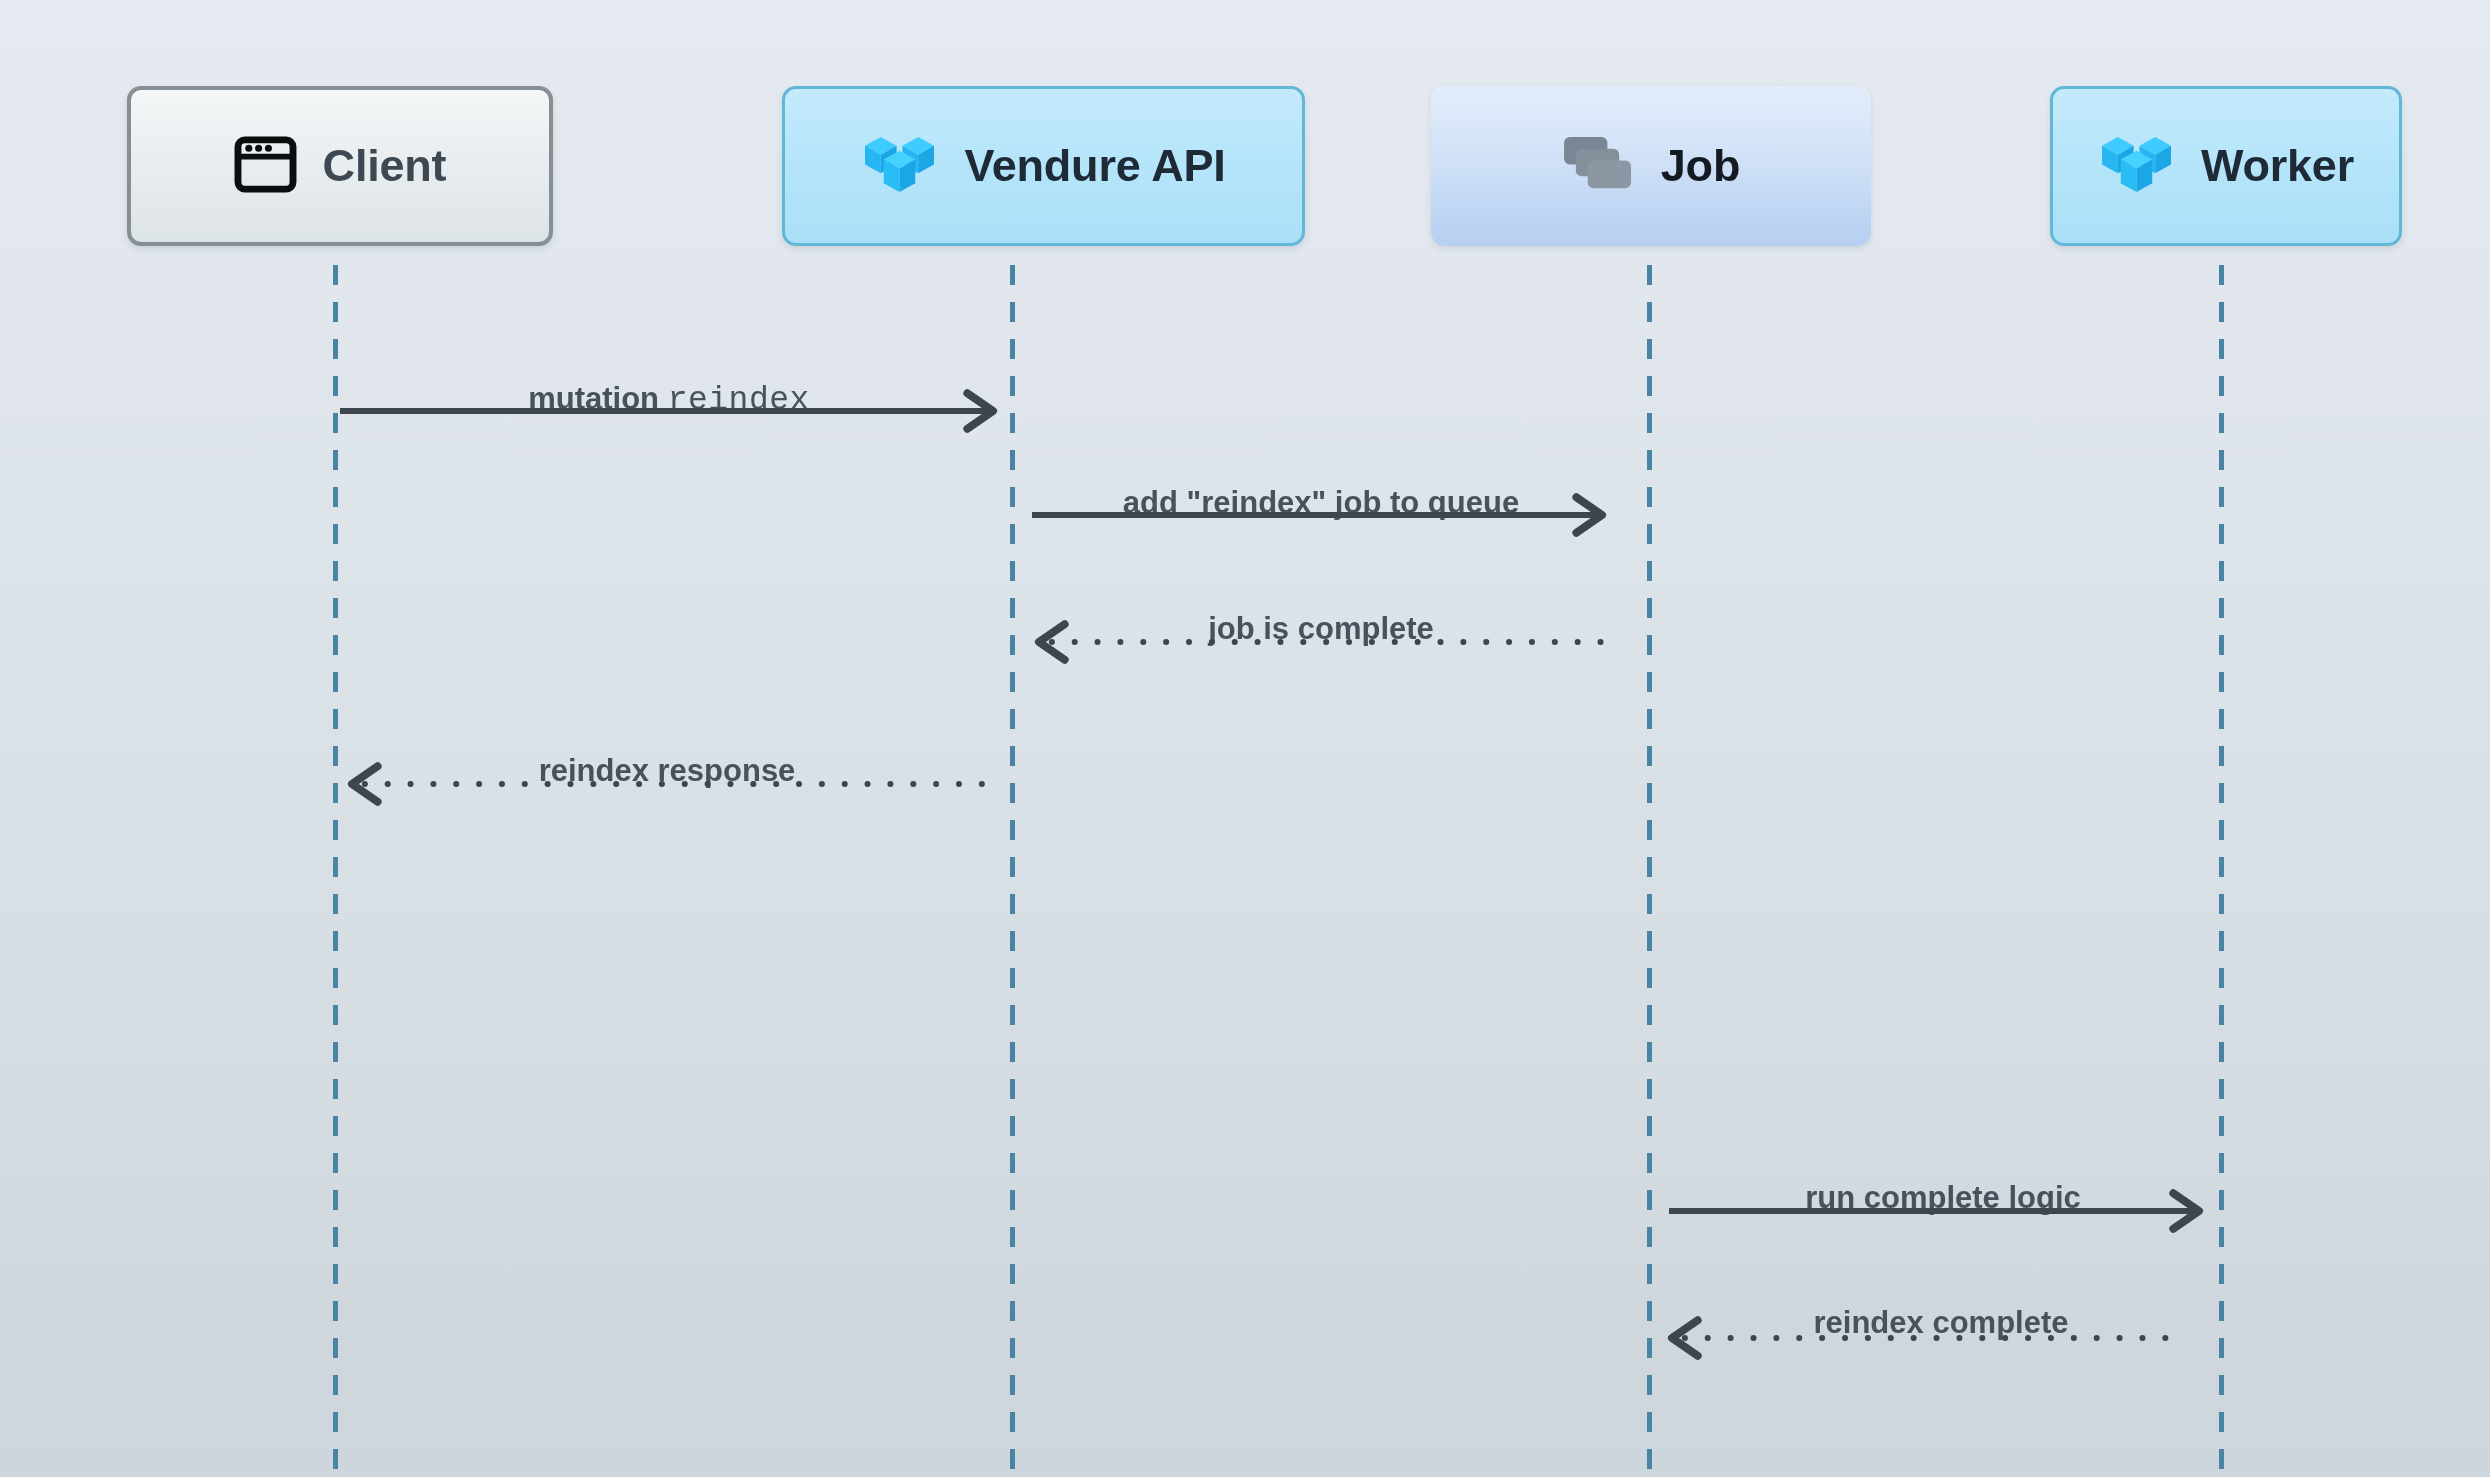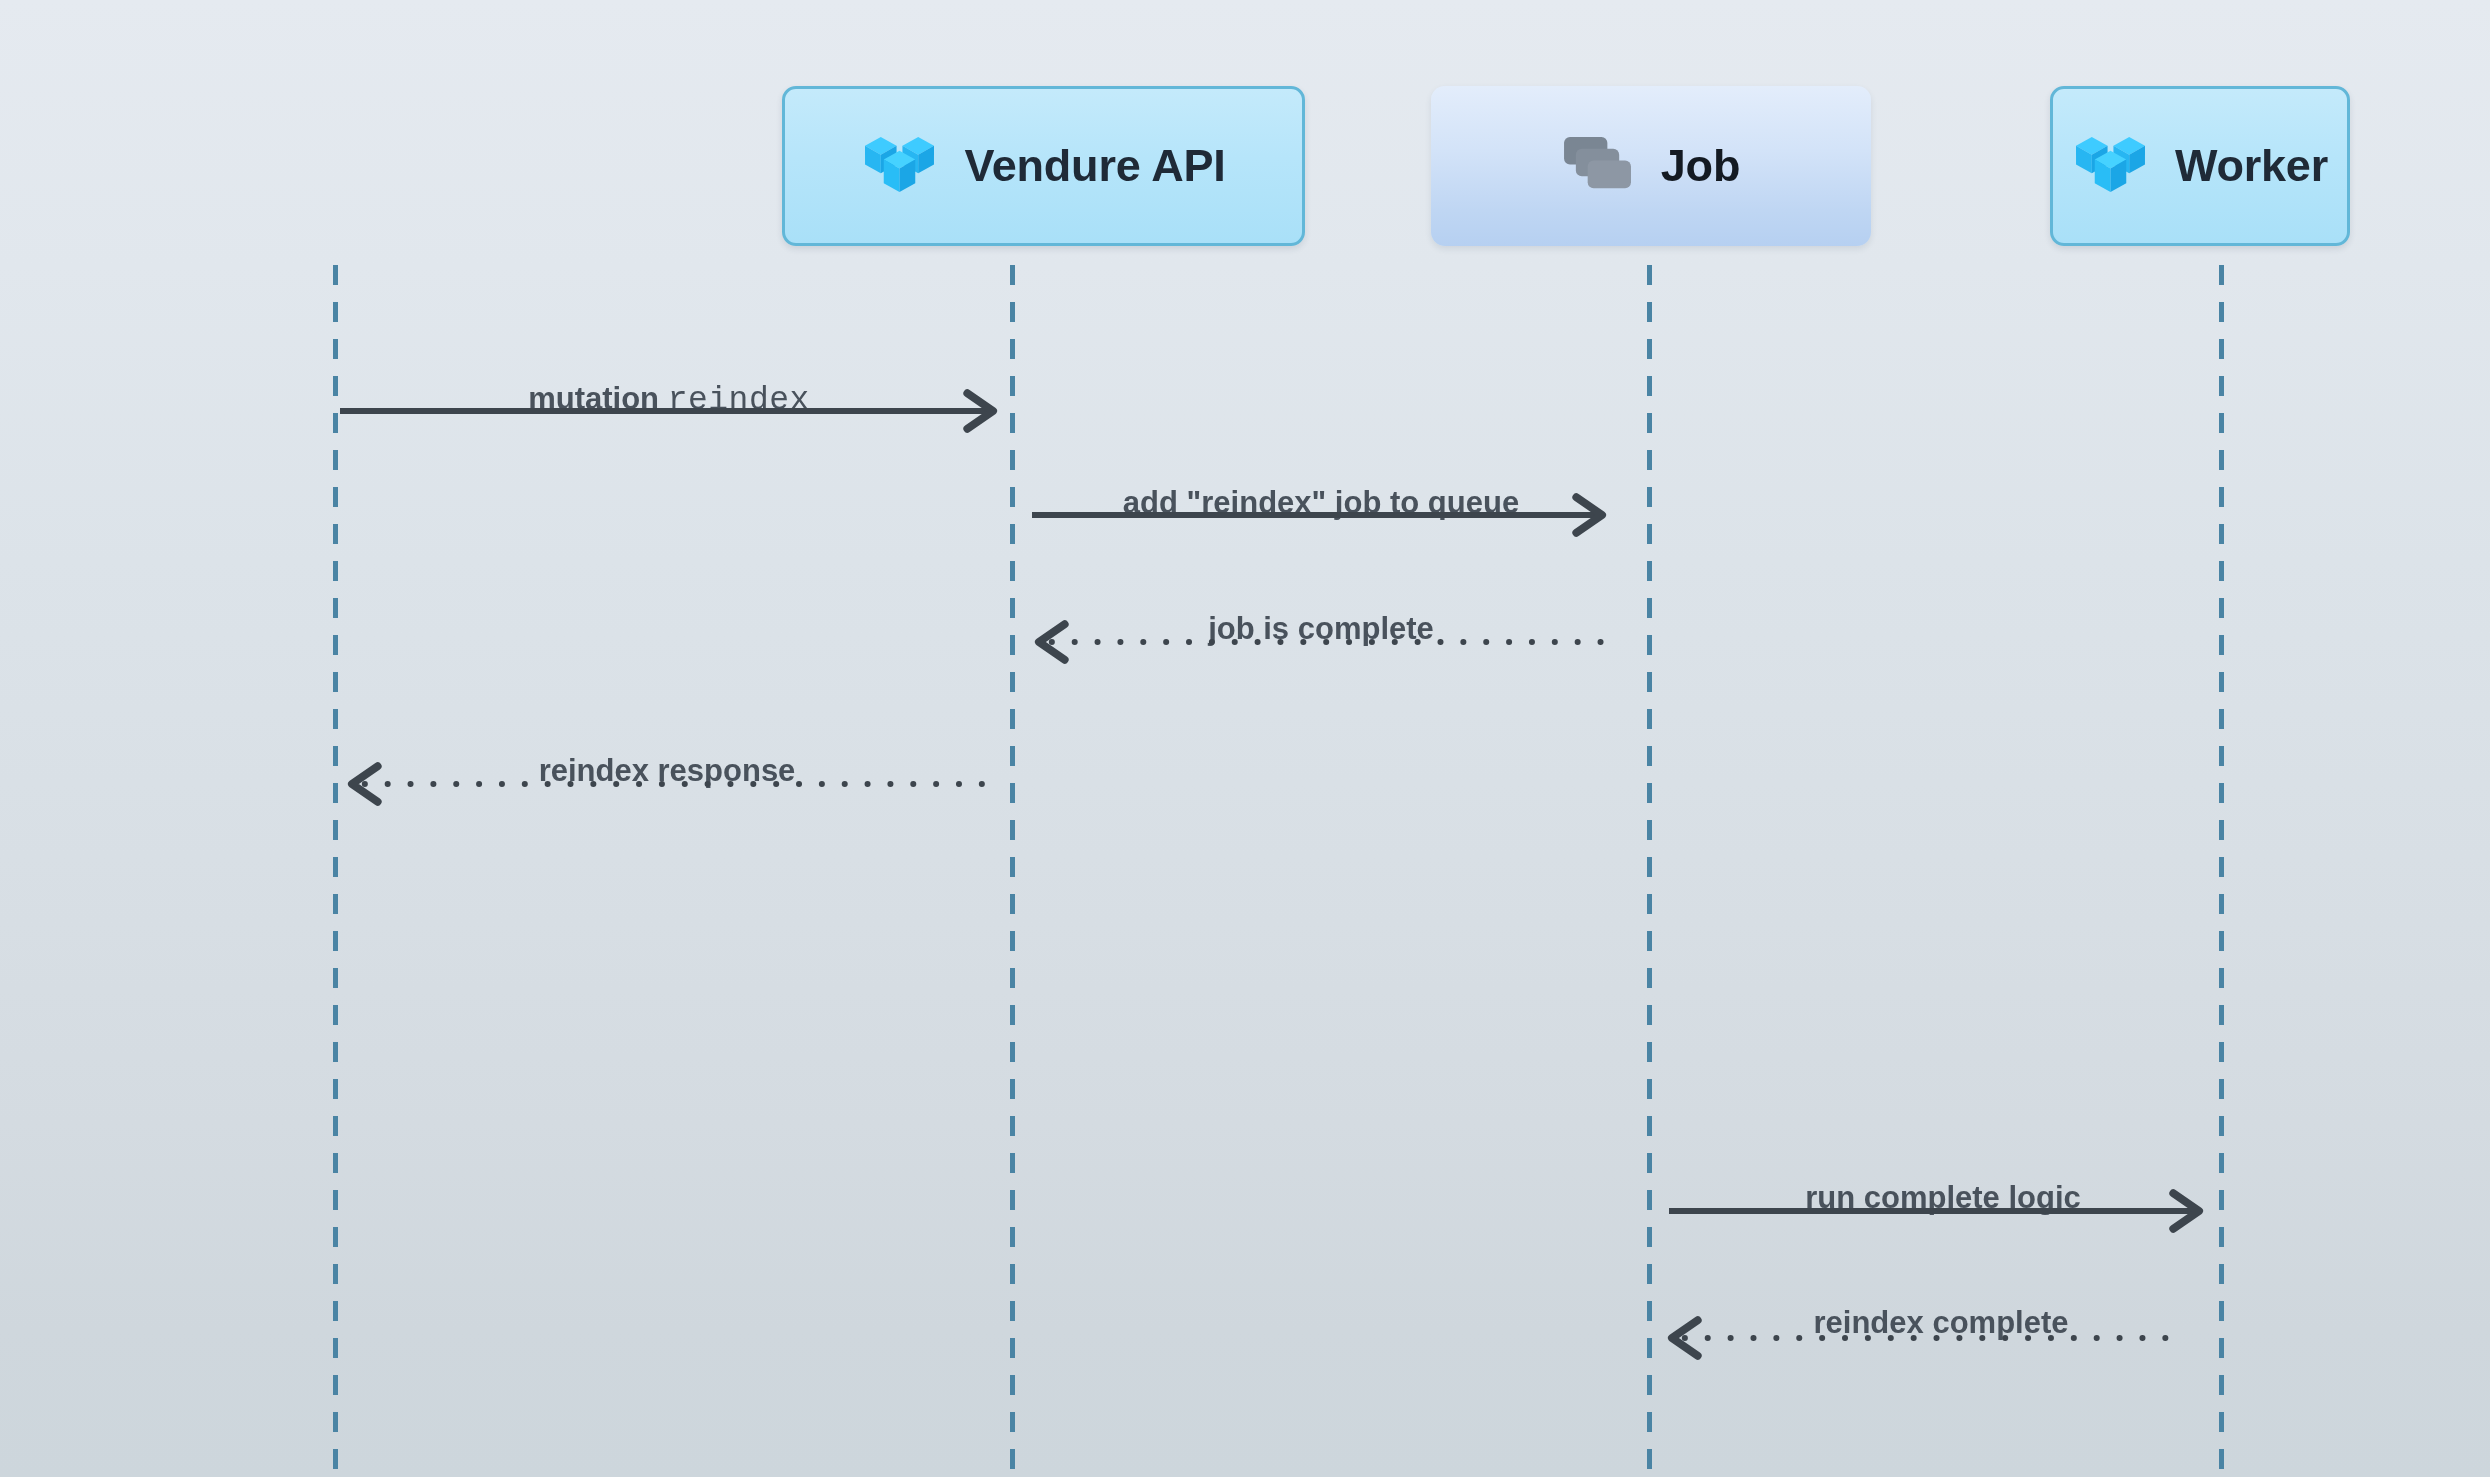--- a/index.html
+++ b/index.html
@@ -94,20 +94,32 @@
     position: absolute;
     height: 40px;
   }
   .msg-arrow svg { display: block; overflow: visible; }
 </style>
 </head>
 <body>
 
 <div id="canvas">
 
+  <div class="participant p-client" style="left:127px; top:86px; width:426px; height:160px;">
+    <span class="icon">
+      <svg width="63" height="57" viewBox="0 0 64 58">
+        <rect x="4" y="4" width="56" height="50" rx="7" ry="7" fill="none" stroke="#0b0d0f" stroke-width="7"></rect>
+        <line x1="6" y1="21" x2="58" y2="21" stroke="#0b0d0f" stroke-width="6"></line>
+        <circle cx="15" cy="12.5" r="3.6" fill="#0b0d0f"></circle>
+        <circle cx="25" cy="12.5" r="3.6" fill="#0b0d0f"></circle>
+        <circle cx="35" cy="12.5" r="3.6" fill="#0b0d0f"></circle>
+      </svg>
+    </span>
+    <span class="pname">Client</span>
+  </div>
 
   <div class="participant p-vendure" style="left:782px; top:86px; width:523px; height:160px;">
     <span class="icon">
       <svg width="77" height="65" viewBox="0 0 78 66">
 
         <polygon points="4,14 20,5 36,14 20,23" fill="#3ecbff"></polygon>
         <polygon points="4,14 20,23 20,42 4,33" fill="#27b6f2"></polygon>
         <polygon points="20,23 36,14 36,33 20,42" fill="#1ba6e6"></polygon>
 
         <polygon points="42,14 58,5 74,14 58,23" fill="#3ecbff"></polygon>
@@ -126,21 +138,21 @@
     <span class="icon">
       <svg width="73" height="63" viewBox="0 0 74 64">
         <rect x="2" y="4" width="44" height="28" rx="6" ry="6" fill="#7a8693"></rect>
         <rect x="14" y="16" width="44" height="28" rx="6" ry="6" fill="#848f9c"></rect>
         <rect x="26" y="28" width="44" height="28" rx="6" ry="6" fill="#8d97a4"></rect>
       </svg>
     </span>
     <span class="pname">Job</span>
   </div>
 
-  <div class="participant p-worker" style="left:2050px; top:86px; width:300px; height:160px;">
+  <div class="participant p-worker" style="left:2050px; top:86px; width:352px; height:160px;">
     <span class="icon">
       <svg width="77" height="65" viewBox="0 0 78 66">
         <polygon points="4,14 20,5 36,14 20,23" fill="#3ecbff"></polygon>
         <polygon points="4,14 20,23 20,42 4,33" fill="#27b6f2"></polygon>
         <polygon points="20,23 36,14 36,33 20,42" fill="#1ba6e6"></polygon>
         <polygon points="42,14 58,5 74,14 58,23" fill="#3ecbff"></polygon>
         <polygon points="42,14 58,23 58,42 42,33" fill="#27b6f2"></polygon>
         <polygon points="58,23 74,14 74,33 58,42" fill="#1ba6e6"></polygon>
         <polygon points="23,28 39,19 55,28 39,37" fill="#46d2ff"></polygon>
         <polygon points="23,28 39,37 39,61 23,52" fill="#29bdf6"></polygon>

